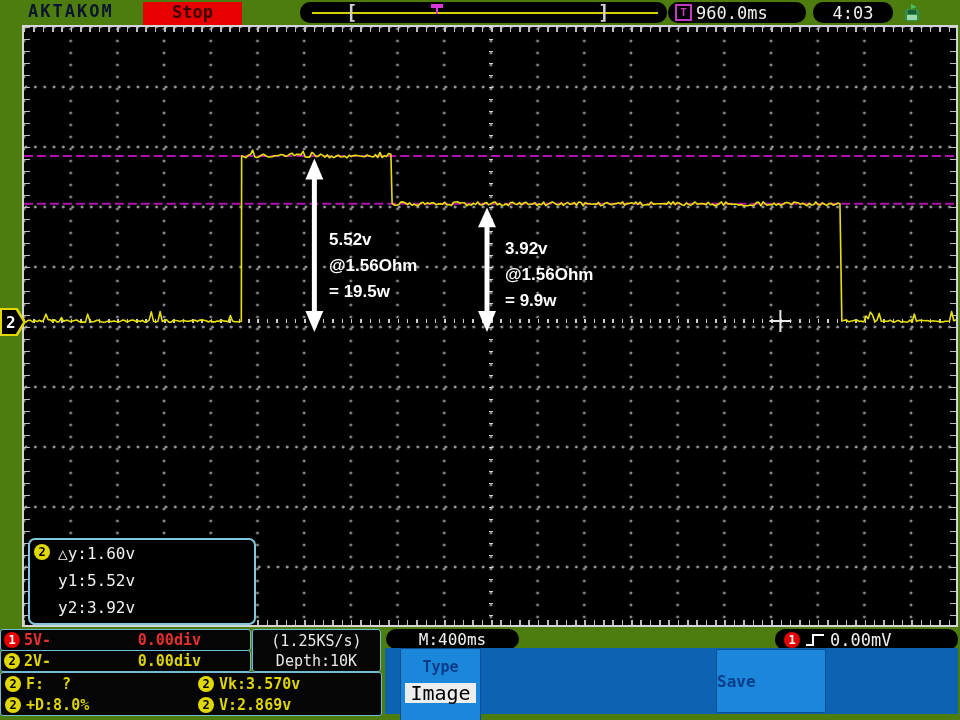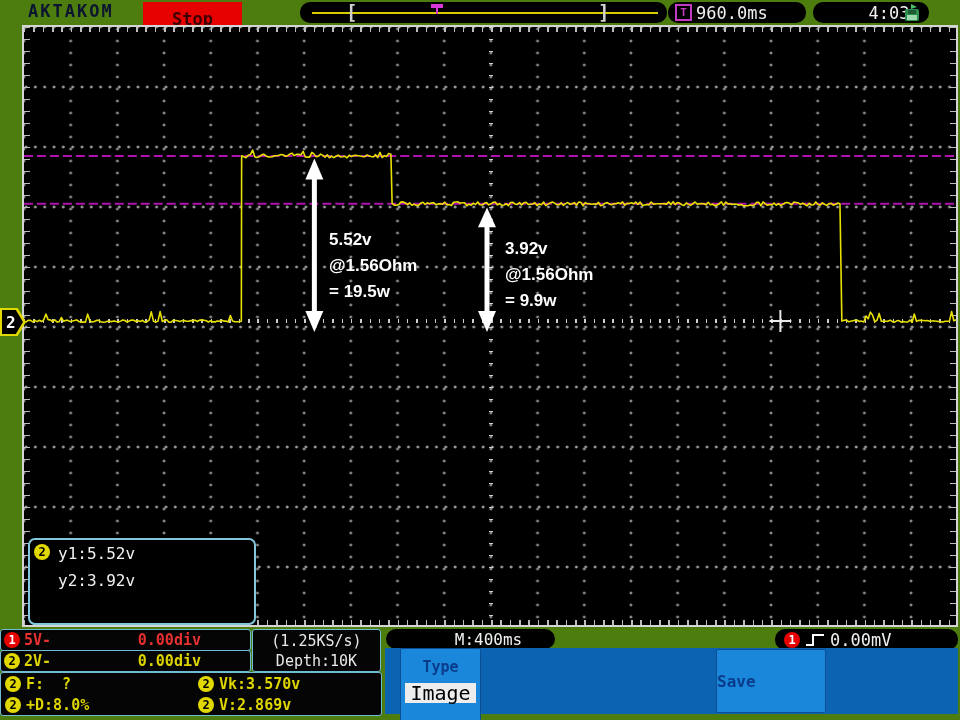--- a/index.html
+++ b/index.html
@@ -3,30 +3,30 @@
 <meta charset="utf-8">
 <style>
   html,body{margin:0;padding:0;background:#333;}
   #scope{position:relative;width:960px;height:720px;background:#4d7c0f;overflow:hidden;
          font-family:"DejaVu Sans Mono", monospace;}
   .abs{position:absolute;}
 
   
   .brand{left:28px;top:1px;font-size:17px;font-weight:bold;letter-spacing:2px;color:#0c1430;}
   .stop-pill{left:143px;top:2px;width:99px;height:33px;border-radius:0;background:#e60000;
-             display:flex;align-items:center;justify-content:center;}
+             display:flex;align-items:flex-start;justify-content:center;}
   .stop-pill span{color:#3c0000;font-weight:bold;font-size:17px;}
   .trig-bar{left:300px;top:2px;width:367px;height:21px;border-radius:10px;background:#000;}
   .trig-line{left:12px;top:10px;width:346px;height:2px;background:#d6cf00;}
   .bracket{top:-1px;color:#d0d0d0;font-size:19px;font-weight:bold;}
   .lb{left:46px;} .rb{left:298px;}
   .tmark{left:131px;top:2px;width:12px;height:10px;}
   .tmark::before{content:"";position:absolute;left:0;top:0;width:12px;height:4px;background:#d838d8;}
   .tmark::after{content:"";position:absolute;left:5px;top:4px;width:2px;height:6px;background:#d838d8;}
-  .pill{background:#000;border-radius:10px;display:flex;align-items:center;color:#f0f0f0;padding-left:36px;}
+  .pill{background:#000;border-radius:10px;display:flex;align-items:center;color:#f0f0f0;}
   .t-pill{left:668px;top:2px;width:138px;height:21px;padding-left:7px;gap:4px;box-sizing:border-box;}
   .t-icon{width:13px;height:13px;border:2px solid #c23cc2;color:#c23cc2;font-size:11px;font-weight:bold;
           line-height:13px;text-align:center;flex:none;}
   .pill-text{font-size:17px;}
   .clock-pill{left:813px;top:2px;width:80px;height:21px;justify-content:center;}
 
   
   .plot{left:22px;top:25px;width:936px;height:602px;background:#000;border:2px solid #d4d4d4;
         box-sizing:border-box;
         background-image:
@@ -165,20 +165,21 @@
   </div>
 
   <div class="abs ch-marker">
     <div class="inner">
         <span>2</span>
       </div>
   </div>
 
   <div class="abs cursor-box">
     <span class="badge yellow">2</span>
+    <div class="row">△y:1.60v</div>
     <div class="row">y1:5.52v</div>
     <div class="row">y2:3.92v</div>
   </div>
 
   <div class="abs ch-box ch1">
     <span class="badge red">1</span>
     <span>5V-</span>
     <span class="pos">0.00div</span>
   </div>
   <div class="abs ch-box ch2">

